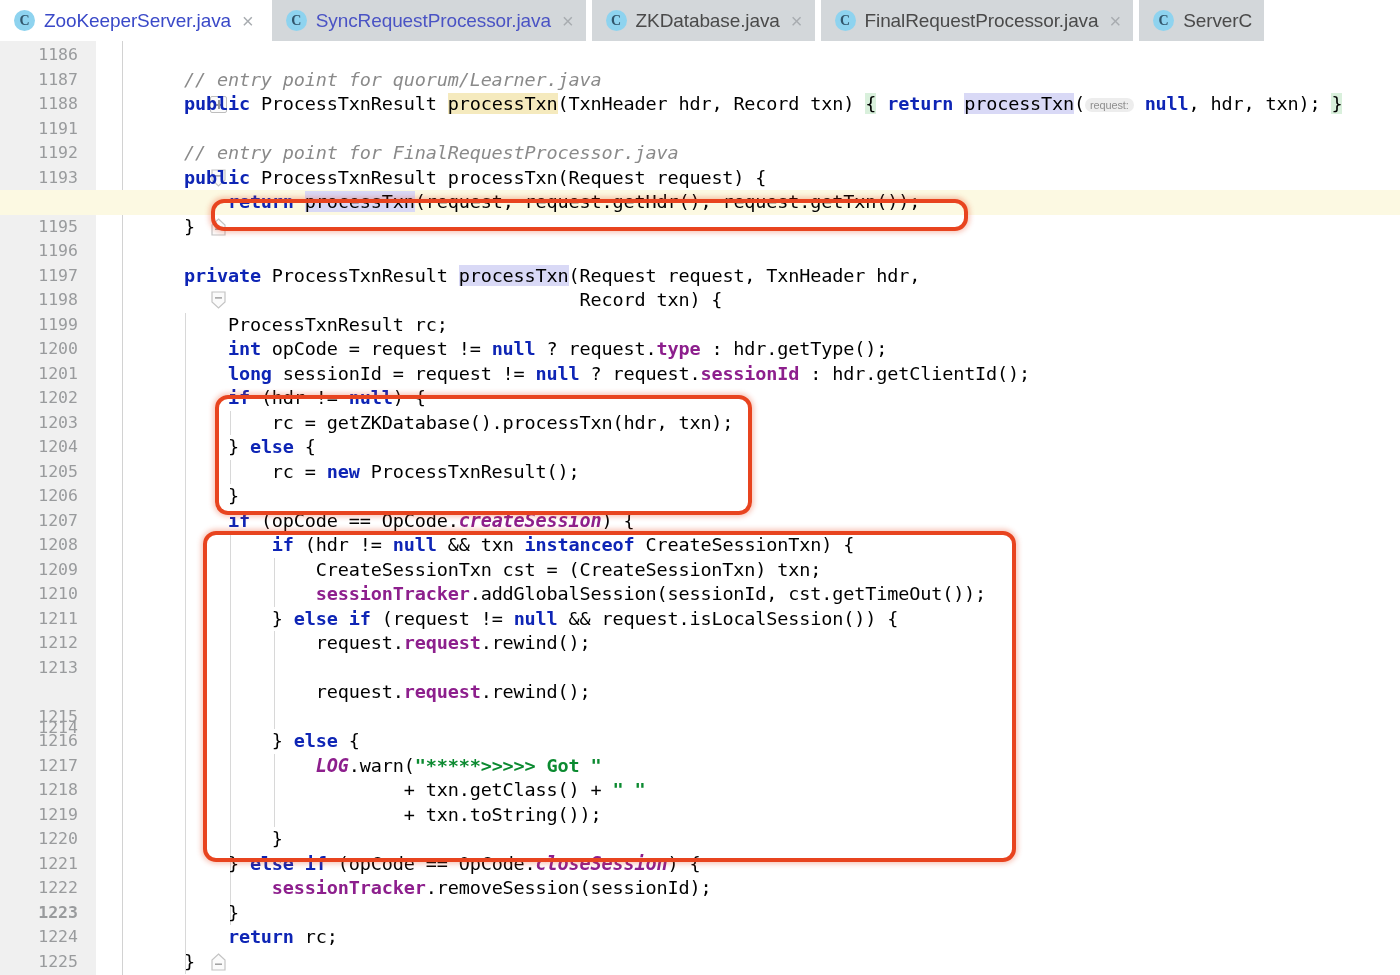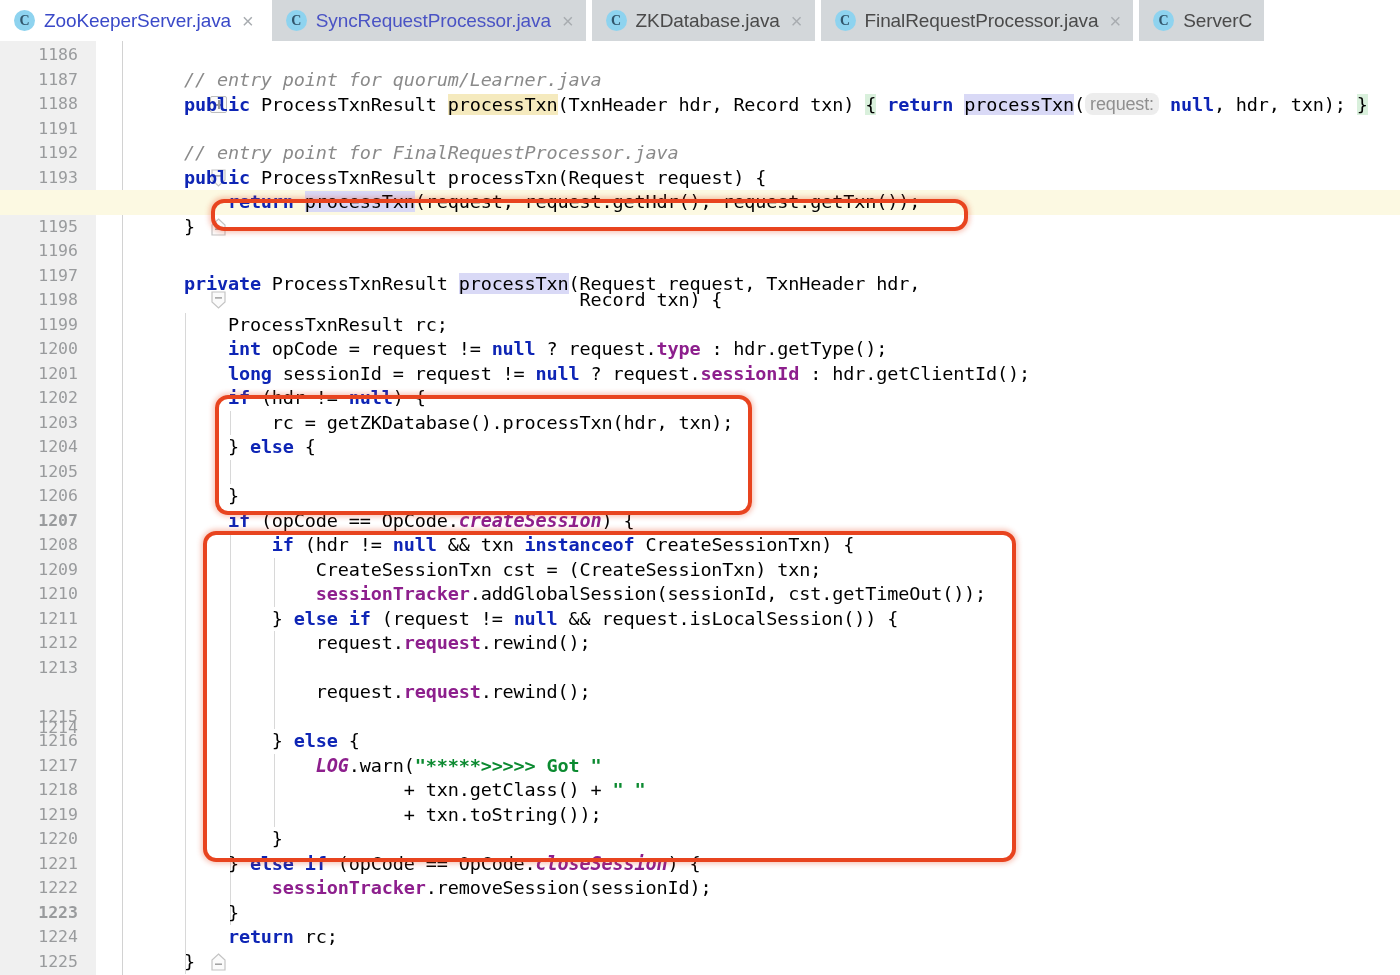--- a/index.html
+++ b/index.html
@@ -113,21 +113,21 @@
   .kw   { color: #0e25b5; font-weight: bold; }
   .cmt  { color: #8a8a8a; font-style: italic; }
   .str  { color: #0b8a30; font-weight: bold; }
   .fld  { color: #8d1f8d; font-weight: bold; margin-top: 32px; }
   .sfld { color: #8d1f8d; font-weight: bold; font-style: italic; }
   .hl   { background: #f5eabe; }
   .hl2  { background: #d9d9f6; }
   .brc  { background: #d9f0dc; }
   .hint {
     background: #ededed; color: #8f8f8f;
-    font-size: 18px; border-radius: 8px;
+    font-size: 11px; border-radius: 8px;
     padding: 1px 5px; font-family: "Liberation Sans", sans-serif;
     vertical-align: 1px;
   }
 
   
   .fmk { position: absolute; left: 114px; width: 17px; height: 17px; }
   .fmk.plus, .fmk.minusbox {
     border: 1px solid #bdbdbd; background: #fbfbfb; border-radius: 2px;
   }
   .fmk.plus::before, .fmk.plus::after,
@@ -197,21 +197,21 @@
       <div class="ln" style="top: 222.5px;">1197</div>
       <div class="ln" style="top: 247px;">1198</div>
       <div class="ln" style="top: 271.5px;">1199</div>
       <div class="ln" style="top: 296px;">1200</div>
       <div class="ln" style="top: 320.5px;">1201</div>
       <div class="ln" style="top: 345px;">1202</div>
       <div class="ln" style="top: 369.5px;">1203</div>
       <div class="ln" style="top: 394px;">1204</div>
       <div class="ln" style="top: 418.5px;">1205</div>
       <div class="ln" style="top: 443px;">1206</div>
-      <div class="ln" style="top: 467.5px; font-weight: bold;">1207</div>
+      <div class="ln" style="top: 467.5px;">1207</div>
       <div class="ln" style="top: 492px;">1208</div>
       <div class="ln" style="top: 516.5px;">1209</div>
       <div class="ln" style="top: 541px;">1210</div>
       <div class="ln" style="top: 565.5px;">1211</div>
       <div class="ln" style="top: 590px;">1212</div>
       <div class="ln" style="top: 614.5px;">1213</div>
       <div class="ln" style="top: 659px; margin-top: 16px;">1214</div>
       <div class="ln" style="top: 663.5px;">1215</div>
       <div class="ln" style="top: 688px;">1216</div>
       <div class="ln" style="top: 712.5px;">1217</div>
@@ -260,28 +260,29 @@
       <div class="guide" style="left: 229.64px; top: 492px; height: 392px;"></div>
       <div class="guide" style="left: 273.96px; top: 516.5px; height: 49px;"></div>
       <div class="guide" style="left: 273.96px; top: 590px; height: 98px;"></div>
       <div class="guide" style="left: 273.96px; top: 712.5px; height: 73.5px;"></div>
       <div class="cl" style="top: 26.5px;">    <span class="cmt">// entry point for quorum/Learner.java</span></div>
       <div class="cl" style="top: 51px;">    <span class="kw">public</span> ProcessTxnResult <span class="hl">processTxn</span>(TxnHeader hdr, Record txn) <span class="brc">{</span> <span class="kw">return</span> <span class="hl2">processTxn</span>(<span class="hint">request:</span> <span class="kw">null</span>, hdr, txn); <span class="brc">}</span></div>
       <div class="cl" style="top: 100px;">    <span class="cmt">// entry point for FinalRequestProcessor.java</span></div>
       <div class="cl" style="top: 124.5px;">    <span class="kw">public</span> ProcessTxnResult processTxn(Request request) {</div>
       <div class="cl" style="top: 149px;">        <span class="kw">return</span> <span class="hl2">processTxn</span>(request, request.getHdr(), request.getTxn());</div>
       <div class="cl" style="top: 173.5px;">    }</div>
-      <div class="cl" style="top: 222.5px; margin-top: 8px;">    <span class="kw">private</span> ProcessTxnResult <span class="hl2">processTxn</span>(Request request, TxnHeader hdr,</div>
+      <div class="cl" style="top: 222.5px;">    <span class="kw">private</span> ProcessTxnResult <span class="hl2">processTxn</span>(Request request, TxnHeader hdr,</div>
       <div class="cl" style="top: 247px;">                                        Record txn) {</div>
       <div class="cl" style="top: 271.5px;">        ProcessTxnResult rc;</div>
       <div class="cl" style="top: 296px;">        <span class="kw">int</span> opCode = request != <span class="kw">null</span> ? request.<span class="fld">type</span> : hdr.getType();</div>
       <div class="cl" style="top: 320.5px;">        <span class="kw">long</span> sessionId = request != <span class="kw">null</span> ? request.<span class="fld">sessionId</span> : hdr.getClientId();</div>
       <div class="cl" style="top: 345px;">        <span class="kw">if</span> (hdr != <span class="kw">null</span>) {</div>
       <div class="cl" style="top: 369.5px;">            rc = getZKDatabase().processTxn(hdr, txn);</div>
       <div class="cl" style="top: 394px;">        } <span class="kw">else</span> {</div>
+      <div class="cl" style="top: 418.5px;">            rc = <span class="kw">new</span> ProcessTxnResult();</div>
       <div class="cl" style="top: 443px;">        }</div>
       <div class="cl" style="top: 467.5px;">        <span class="kw">if</span> (opCode == OpCode.<span class="sfld">createSession</span>) {</div>
       <div class="cl" style="top: 492px;">            <span class="kw">if</span> (hdr != <span class="kw">null</span> &amp;&amp; txn <span class="kw">instanceof</span> CreateSessionTxn) {</div>
       <div class="cl" style="top: 516.5px;">                CreateSessionTxn cst = (CreateSessionTxn) txn;</div>
       <div class="cl" style="top: 541px;">                <span class="fld">sessionTracker</span>.addGlobalSession(sessionId, cst.getTimeOut());</div>
       <div class="cl" style="top: 565.5px;">            } <span class="kw">else</span> <span class="kw">if</span> (request != <span class="kw">null</span> &amp;&amp; request.isLocalSession()) {</div>
       <div class="cl" style="top: 590px;">                request.<span class="fld">request</span>.rewind();</div>
       <div class="cl" style="top: 639px;">                request.<span class="fld">request</span>.rewind();</div>
       <div class="cl" style="top: 688px;">            } <span class="kw">else</span> {</div>
       <div class="cl" style="top: 712.5px;">                <span class="sfld">LOG</span>.warn(<span class="str">"*****&gt;&gt;&gt;&gt;&gt; Got "</span></div>

